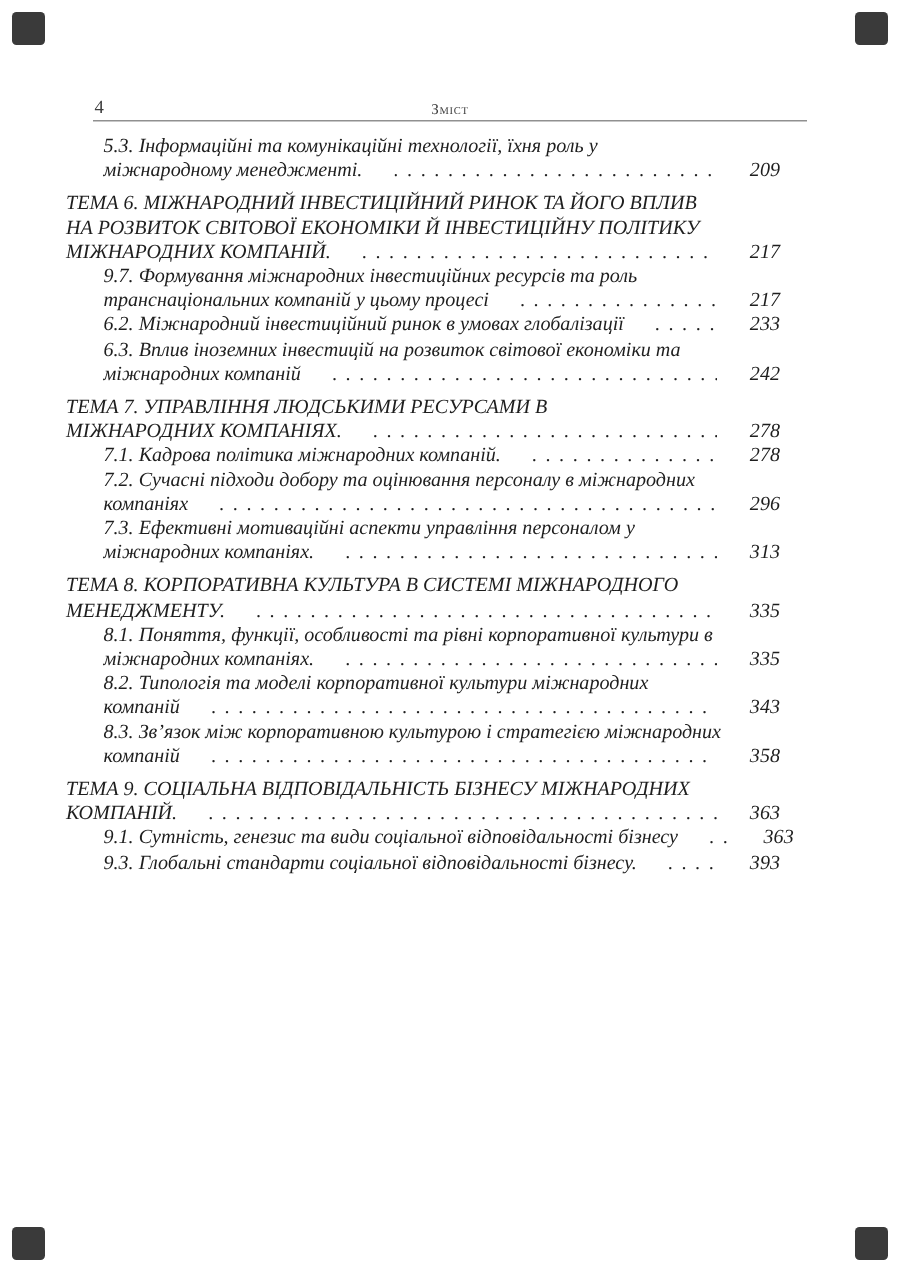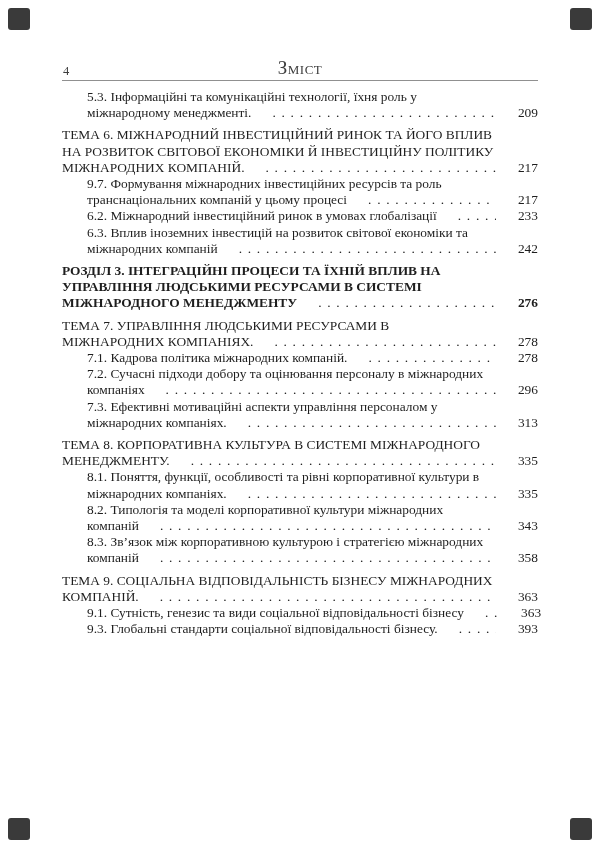--- a/index.html
+++ b/index.html
@@ -27,27 +27,27 @@
     position: absolute; top: 63px; left: 62px; width: 476px; height: 17px;
     border-bottom: 1px solid #909090;
   }
   .pgnum {
     position: absolute; left: 1px; bottom: 1px;
     font-size: 12.5px; color: #3d3d3d;
   }
   .htitle {
     position: absolute; left: 0; right: 0; bottom: 1px;
     text-align: center; font-variant: small-caps;
-    font-size: 19px; letter-spacing: 0.5px; color: #3d3d3d;
+    font-size: 10px; letter-spacing: 0.5px; color: #3d3d3d;
   }
 
   
   .toc {
-    position: absolute; top: 89px; left: 62px; width: 476px;
-    font-size: 13.4px; line-height: 16.2px;
+    position: absolute; top: 89px; left: 44px; width: 476px;
+    font-size: 13.4px; line-height: 16.2px; font-style: italic;
   }
   .entry.sub   { padding-left: 25px; }
   .entry.theme { margin-top: 6px; }
   .entry.part  { margin-top: 6px; font-weight: bold; }
   .line  { white-space: nowrap; }
   .line.last { display: flex; align-items: baseline; gap: 20px; }
   .line.last .txt { flex: 0 0 auto; white-space: nowrap; }
   .leader {
     flex: 1 1 auto; overflow: hidden; white-space: nowrap;
     min-width: 14px; margin: 0 2px 0 1px;
@@ -108,29 +108,20 @@
         </div>
       </div>
       <div class="entry sub">
         <div class="line">6.3. Вплив іноземних інвестицій на розвиток світової економіки та</div>
         <div class="line last">
           <span class="txt">міжнародних компаній</span>
           <span class="leader"></span>
           <span class="pg">242</span>
         </div>
       </div>
-      <div class="entry part">
-        <div class="line">РОЗДІЛ 3. ІНТЕГРАЦІЙНІ ПРОЦЕСИ ТА ЇХНІЙ ВПЛИВ НА</div>
-        <div class="line">УПРАВЛІННЯ ЛЮДСЬКИМИ РЕСУРСАМИ В СИСТЕМІ</div>
-        <div class="line last">
-          <span class="txt">МІЖНАРОДНОГО МЕНЕДЖМЕНТУ</span>
-          <span class="leader"></span>
-          <span class="pg">276</span>
-        </div>
-      </div>
       <div class="entry theme">
         <div class="line">ТЕМА 7. УПРАВЛІННЯ ЛЮДСЬКИМИ РЕСУРСАМИ В</div>
         <div class="line last">
           <span class="txt">МІЖНАРОДНИХ КОМПАНІЯХ.</span>
           <span class="leader"></span>
           <span class="pg">278</span>
         </div>
       </div>
       <div class="entry sub">
         <div class="line last">

